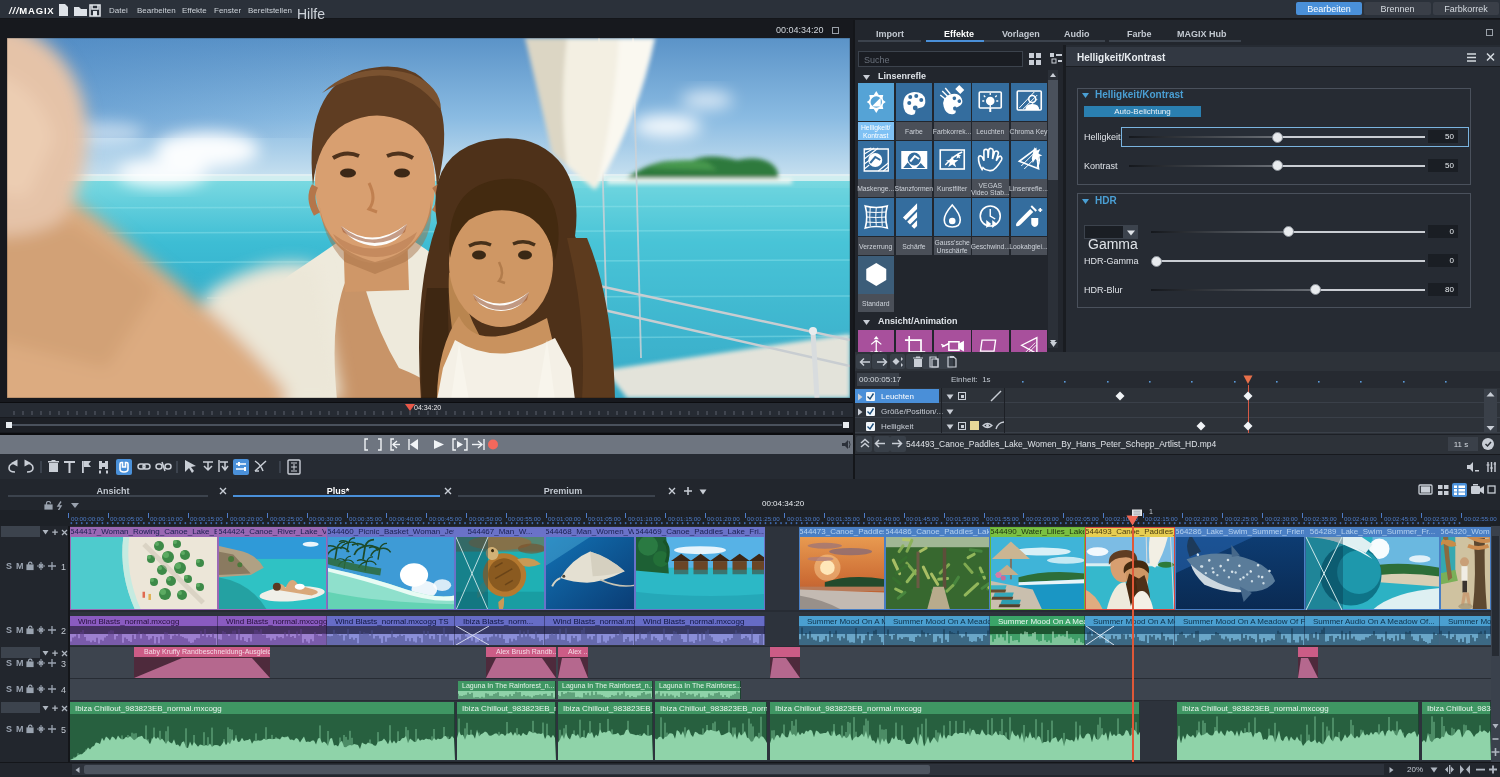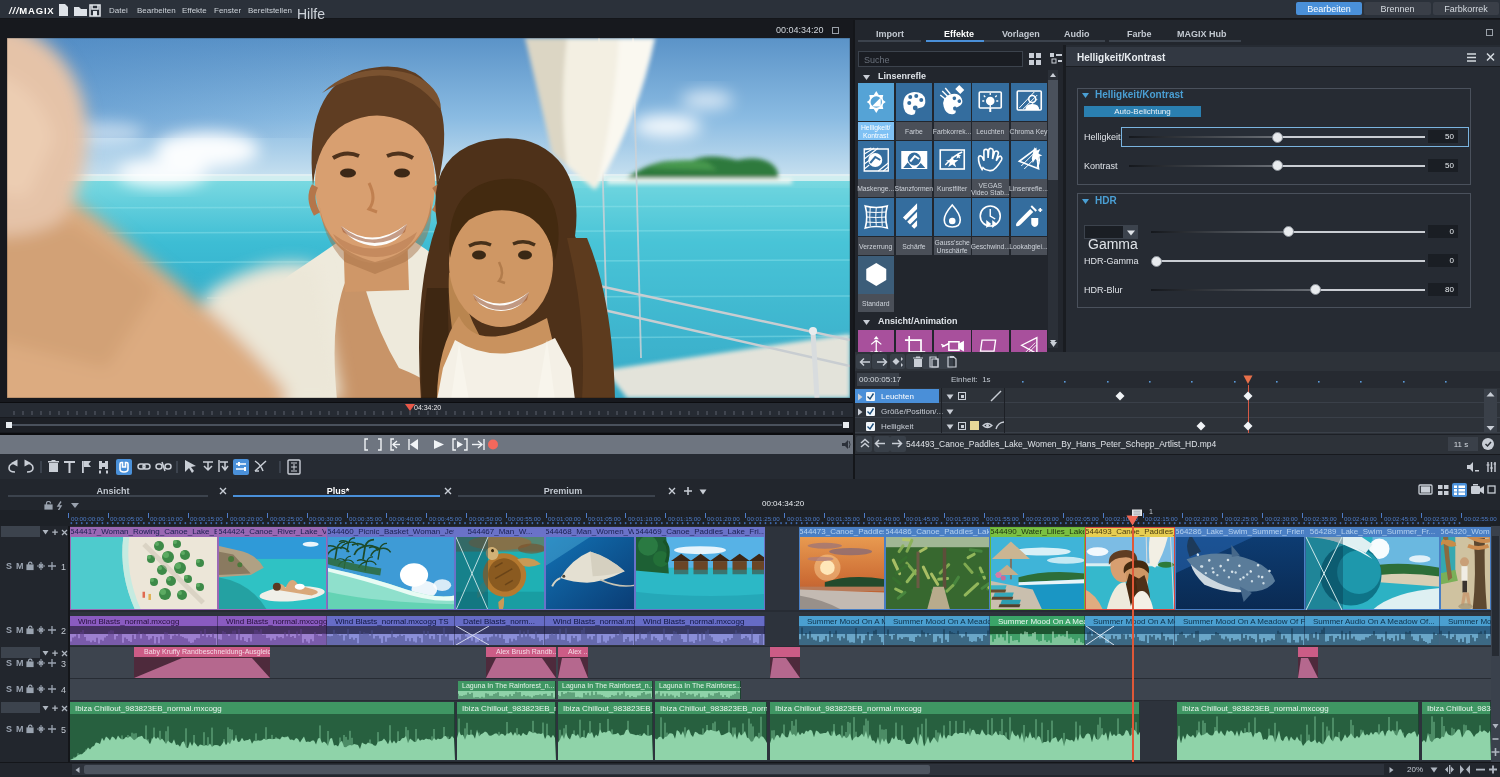--- a/index.html
+++ b/index.html
@@ -1829,21 +1829,21 @@
     <div class="ab" style="left:327px;top:616px;width:128px;height:10px;overflow:hidden">
       <span class="tx" style="left:8px;top:1px;font-size:8px;color:#101640">Wind Blasts_normal.mxcogg  TS</span>
     </div>
     <div class="ab" style="left:327px;top:626px;width:128px;height:8px;background:#383a66;border-right:1px solid rgba(10,10,30,0.4)"></div>
     <div class="ab" style="left:327px;top:634px;width:128px;height:11px;background:#8a8ed8;border-right:1px solid rgba(10,10,30,0.4)"></div>
     <svg class="ab" style="left:327px;top:626px" width="128" height="19">
       <path d="M1 19 L1 10.0 M3 19 L3 10.3 M5 19 L5 10.0 M7 19 L7 3.7 M9 19 L9 7.3 M11 19 L11 8.4 M13 19 L13 9.5 M15 19 L15 8.7 M17 19 L17 14.4 M19 19 L19 9.5 M21 19 L21 3.1 M23 19 L23 13.1 M25 19 L25 11.5 M27 19 L27 13.8 M29 19 L29 12.1 M31 19 L31 17.2 M33 19 L33 4.9 M35 19 L35 8.2 M37 19 L37 6.2 M39 19 L39 6.9 M41 19 L41 7.0 M43 19 L43 9.4 M45 19 L45 4.3 M47 19 L47 12.4 M49 19 L49 10.0 M51 19 L51 9.8 M53 19 L53 12.5 M55 19 L55 17.1 M57 19 L57 10.2 M59 19 L59 15.8 M61 19 L61 11.7 M63 19 L63 11.5 M65 19 L65 4.8 M67 19 L67 11.0 M69 19 L69 11.7 M71 19 L71 10.2 M73 19 L73 8.4 M75 19 L75 9.9 M77 19 L77 9.1 M79 19 L79 15.1 M81 19 L81 12.3 M83 19 L83 15.2 M85 19 L85 11.9 M87 19 L87 15.6 M89 19 L89 16.4 M91 19 L91 10.5 M93 19 L93 12.1 M95 19 L95 16.5 M97 19 L97 4.8 M99 19 L99 9.3 M101 19 L101 5.1 M103 19 L103 12.8 M105 19 L105 10.1 M107 19 L107 13.2 M109 19 L109 7.9 M111 19 L111 9.0 M113 19 L113 15.9 M115 19 L115 9.3 M117 19 L117 1.6 M119 19 L119 10.5 M121 19 L121 8.3 M123 19 L123 14.6 M125 19 L125 14.4" stroke="#4a4e8a" stroke-width="1.1" fill="none"></path>
     </svg>
     <div class="ab" style="left:455px;top:616px;width:90px;height:10px;background:#666cc6;border-right:1px solid rgba(10,10,30,0.4)"></div>
     <div class="ab" style="left:455px;top:616px;width:90px;height:10px;overflow:hidden">
-      <span class="tx" style="left:8px;top:1px;font-size:8px;color:#101640">Datei Blasts_norm...</span>
+      <span class="tx" style="left:8px;top:1px;font-size:8px;color:#101640">Ibiza Blasts_norm...</span>
     </div>
     <div class="ab" style="left:455px;top:626px;width:90px;height:8px;background:#383a66;border-right:1px solid rgba(10,10,30,0.4)"></div>
     <div class="ab" style="left:455px;top:634px;width:90px;height:11px;background:#8a8ed8;border-right:1px solid rgba(10,10,30,0.4)"></div>
     <svg class="ab" style="left:455px;top:626px" width="90" height="19">
       <path d="M1 19 L1 13.2 M3 19 L3 11.5 M5 19 L5 13.7 M7 19 L7 8.5 M9 19 L9 6.7 M11 19 L11 10.6 M13 19 L13 13.3 M15 19 L15 12.1 M17 19 L17 14.8 M19 19 L19 11.1 M21 19 L21 16.4 M23 19 L23 15.8 M25 19 L25 12.8 M27 19 L27 15.4 M29 19 L29 12.0 M31 19 L31 11.4 M33 19 L33 14.8 M35 19 L35 11.3 M37 19 L37 10.5 M39 19 L39 7.3 M41 19 L41 10.4 M43 19 L43 8.3 M45 19 L45 11.7 M47 19 L47 8.6 M49 19 L49 12.9 M51 19 L51 17.1 M53 19 L53 17.1 M55 19 L55 12.5 M57 19 L57 15.5 M59 19 L59 12.7 M61 19 L61 14.3 M63 19 L63 10.0 M65 19 L65 4.2 M67 19 L67 11.3 M69 19 L69 5.4 M71 19 L71 10.6 M73 19 L73 3.8 M75 19 L75 10.4 M77 19 L77 12.2 M79 19 L79 12.9 M81 19 L81 5.4 M83 19 L83 11.4 M85 19 L85 15.2 M87 19 L87 14.0" stroke="#4a4e8a" stroke-width="1.1" fill="none"></path>
     </svg>
     <div class="ab" style="left:545px;top:616px;width:90px;height:10px;background:#666cc6;border-right:1px solid rgba(10,10,30,0.4)"></div>
     <div class="ab" style="left:545px;top:616px;width:90px;height:10px;overflow:hidden">
       <span class="tx" style="left:8px;top:1px;font-size:8px;color:#101640">Wind Blasts_normal.mxcogg</span>
     </div>

